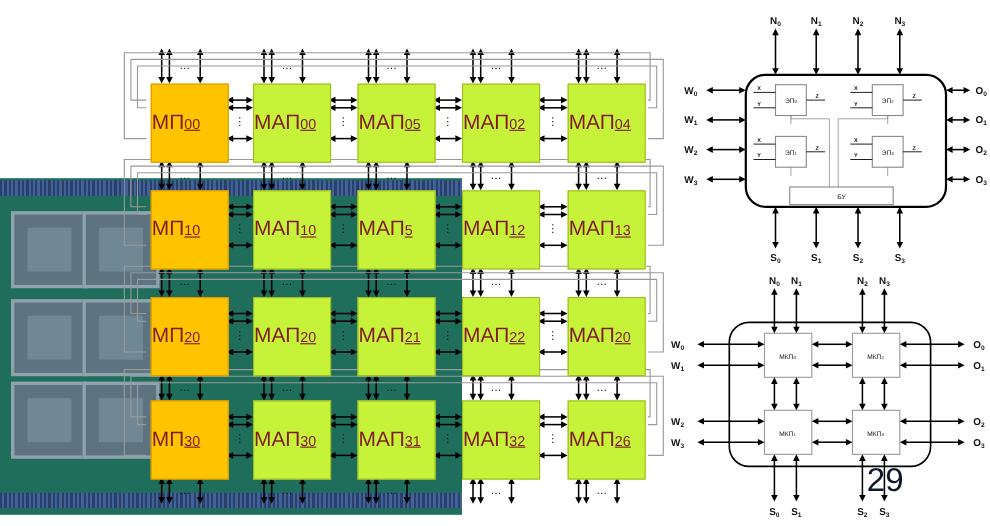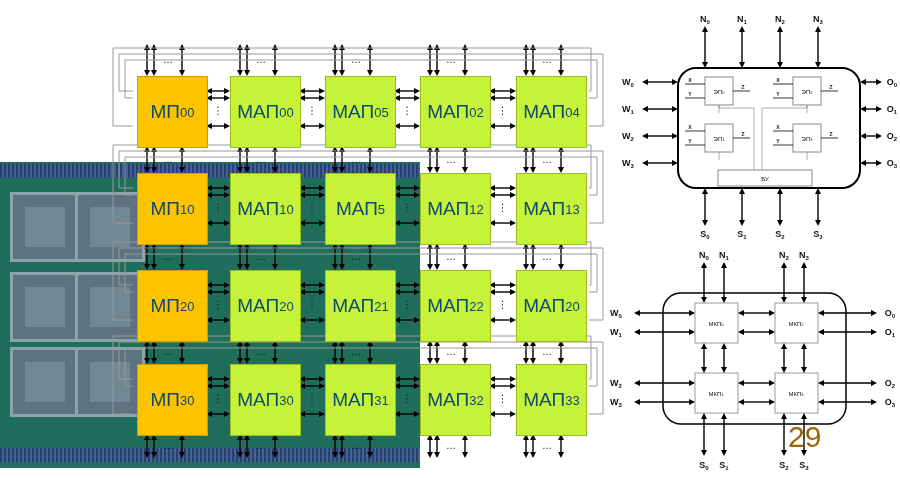--- a/index.html
+++ b/index.html
@@ -2,25 +2,25 @@
 <html><head>
 <meta charset="utf-8">
 <style>
   html,body{margin:0;padding:0;background:#fff;}
   body{width:900px;height:478px;position:relative;overflow:hidden;font-family:"Liberation Sans",sans-serif;}
   #photo{position:absolute;left:0;top:162px;width:420px;height:306px;background:#1f6e5c;}
   #photo .connector{position:absolute;background:repeating-linear-gradient(90deg,#2a3f6a 0 2px,#41639a 2px 4px);}
   #photo .chip{position:absolute;width:70px;height:70px;background:#5d7480;border:3px solid #8da4ad;box-sizing:border-box;}
   #photo .chip::after{content:"";position:absolute;left:12px;top:12px;right:12px;bottom:12px;background:#6f8893;}
   svg{position:absolute;left:0;top:0;}
-  .blk{position:absolute;display:flex;align-items:center;justify-content:center;font-size:19px;color:#0c4a6e;}
+  .blk{position:absolute;display:flex;align-items:center;font-size:19px;color:#7f1d1d;}
   .mp{background:#ffc400;border:1px solid #d99a00;}
   .map{background:#c6f23a;border:1px solid #9cbc22;}
-  .blk sub{font-size:13px;vertical-align:-5px;}
-  #pagenum{position:absolute;left:788px;top:420px;font-size:30px;color:#a16207;}
+  .blk sub{font-size:13px;vertical-align:-5px;text-decoration:underline;}
+  #pagenum{position:absolute;left:788px;top:420px;font-size:30px;color:#0f172a;}
 </style>
 </head>
 <body>
 
 <div id="photo">
     <div class="connector" style="left: 0px; top: 2px; width: 420px; height: 14px;"></div>
     <div class="connector" style="left: 0px; top: 286px; width: 420px; height: 14px;"></div>
     <div class="chip" style="left: 10px; top: 30px;"></div>
     <div class="chip" style="left: 75px; top: 30px;"></div>
     <div class="chip" style="left: 10px; top: 110px;"></div>
@@ -726,18 +726,18 @@
     <div class="blk map" style="left: 325px; top: 364px; width: 69px; height: 70px;">
       <span>МАП</span>
       <sub>31</sub>
     </div>
     <div class="blk map" style="left: 420px; top: 364px; width: 69px; height: 70px;">
       <span>МАП</span>
       <sub>32</sub>
     </div>
     <div class="blk map" style="left: 516px; top: 364px; width: 69px; height: 70px;">
       <span>МАП</span>
-      <sub>33</sub>
+      <sub>26</sub>
     </div>
   </div>
 <div id="node"></div>
 <div id="switch"></div>
 <div id="pagenum">29</div>
 
 </body></html>

